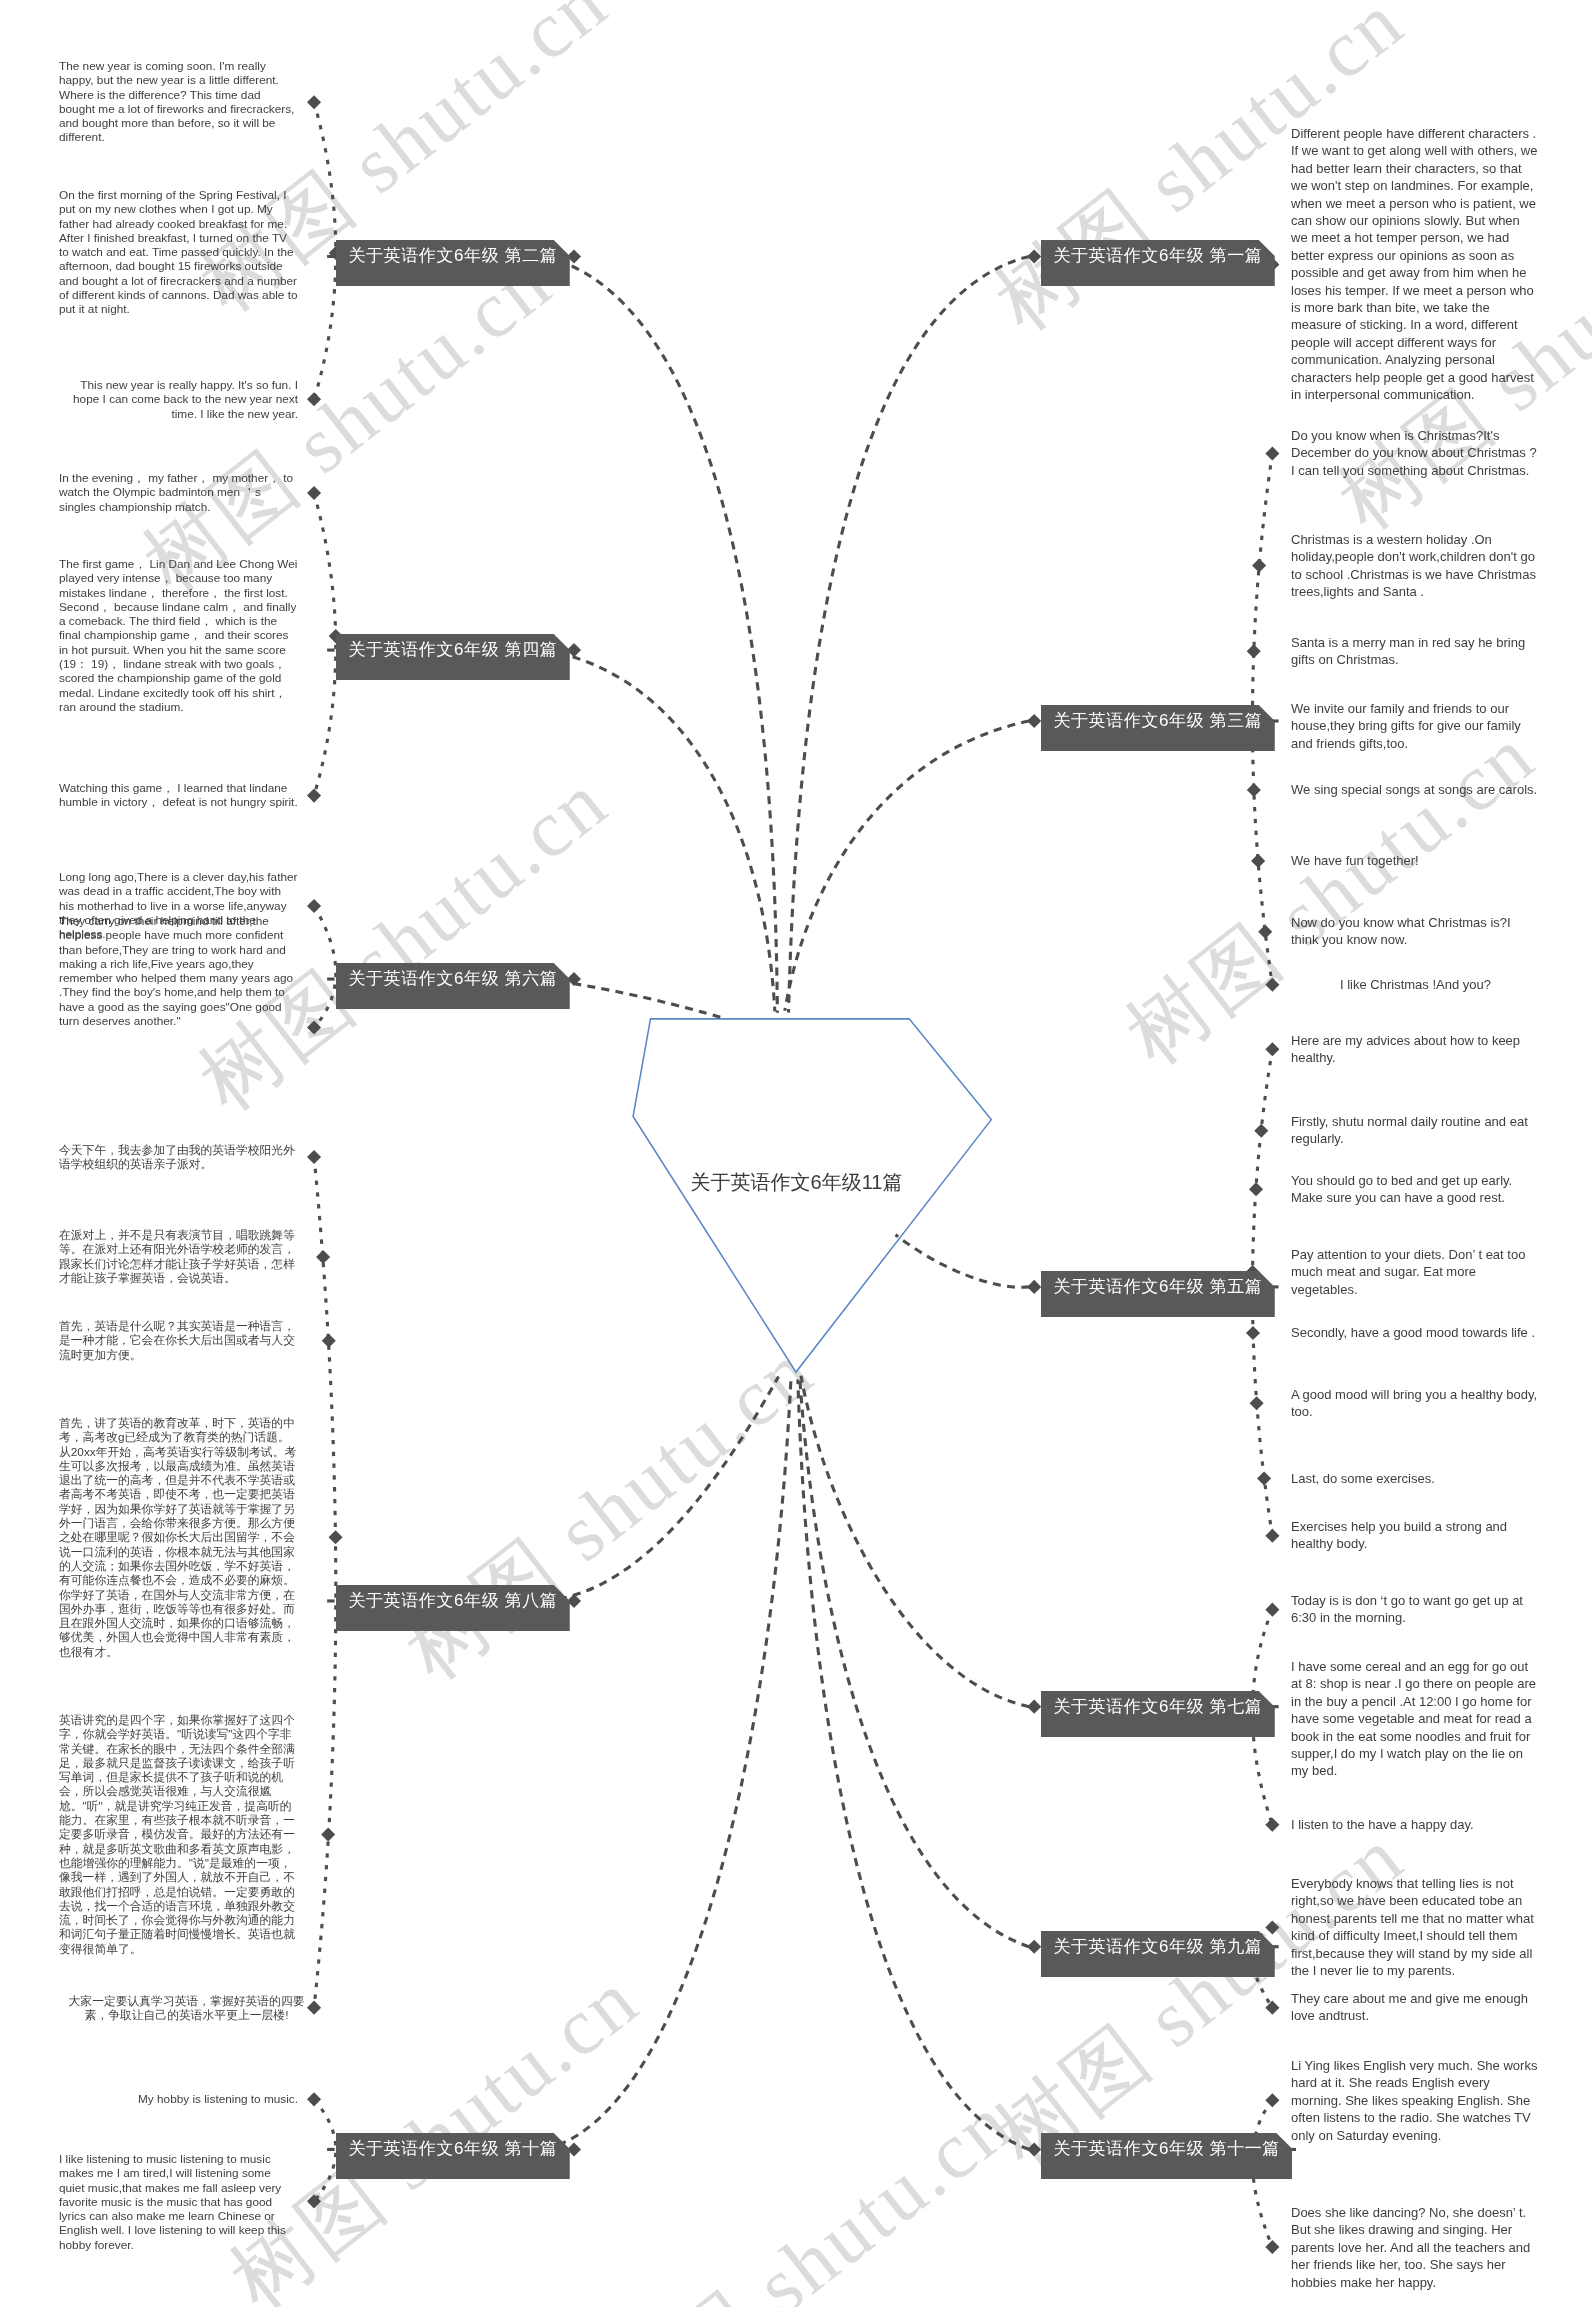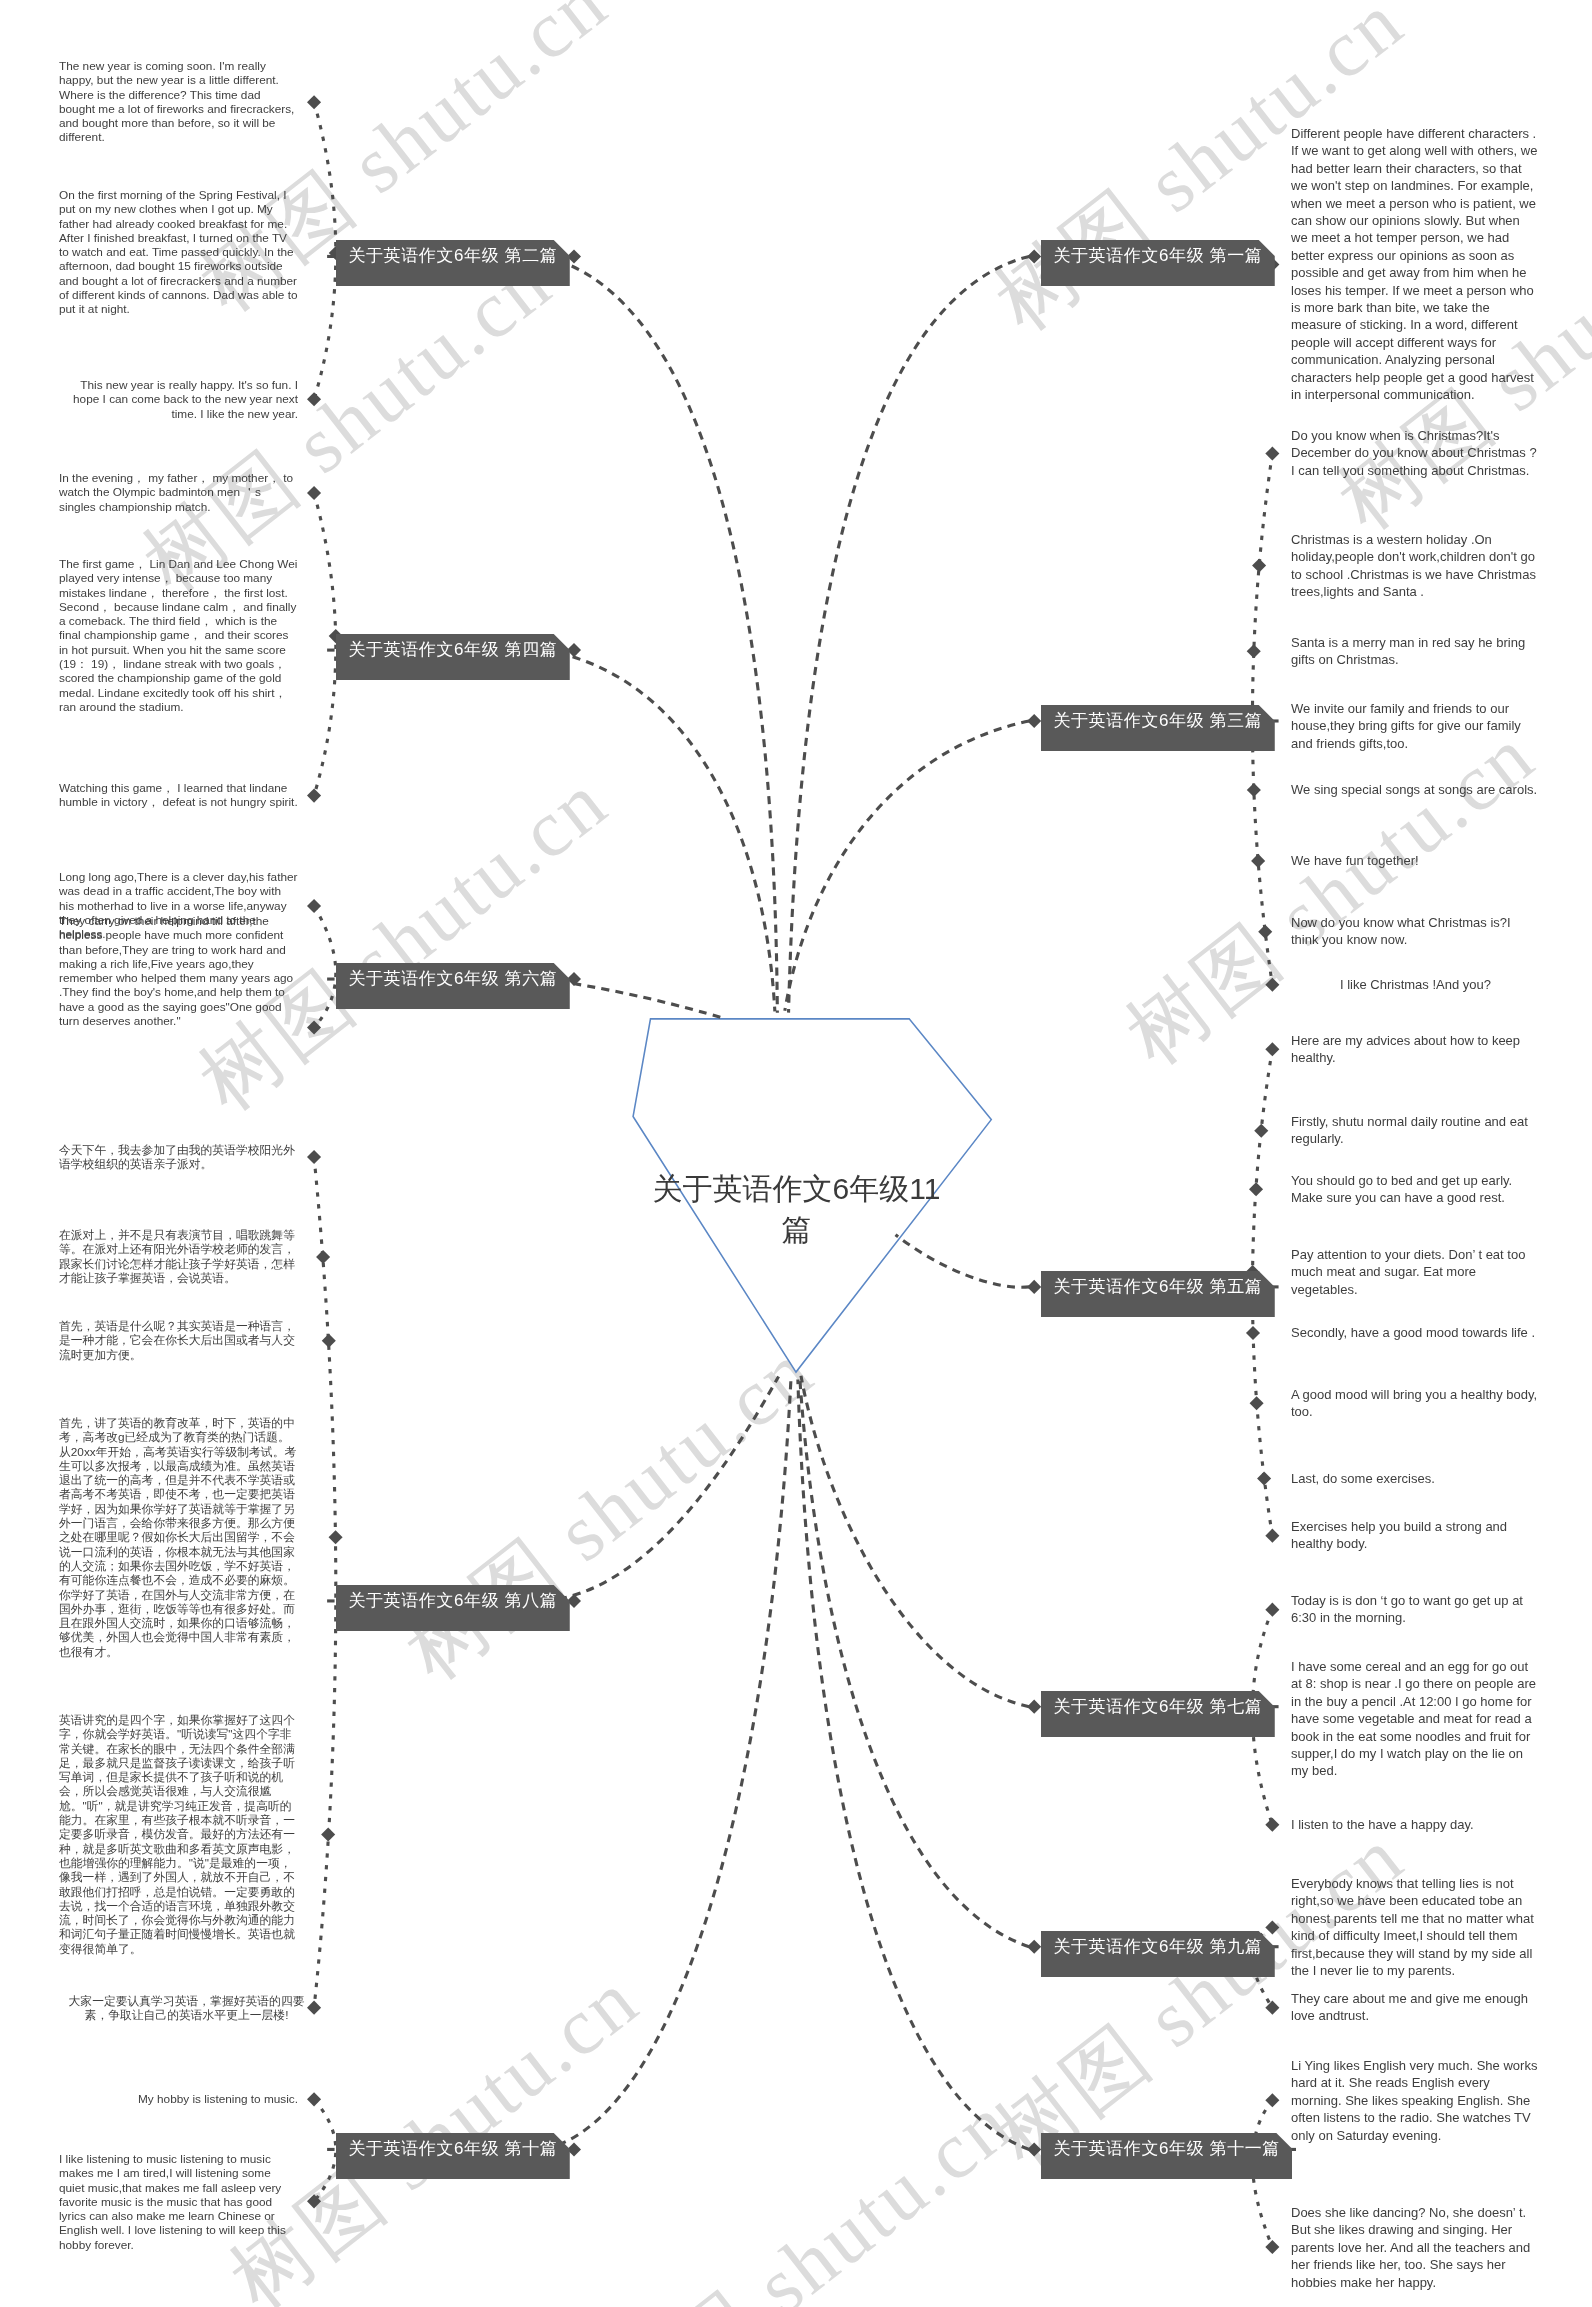--- a/index.html
+++ b/index.html
@@ -11,21 +11,21 @@
              font-size:81px;color:#dcdcdc;white-space:nowrap;letter-spacing:3.1px;
              transform:translate(-50%,-50%) rotate(-38deg);}
   .block{position:absolute;z-index:3;color:#3e3e3e;}
   .block.left{width:239px;font-size:11.8px;line-height:14.3px;}
   .block.right{width:249px;font-size:13px;line-height:17.4px;}
   .branch-label{position:absolute;z-index:3;background:#595959;color:#ffffff;
                 height:46px;line-height:32px;padding:0 12.4px;font-size:17px;
                 letter-spacing:0.6px;white-space:nowrap;
                 clip-path:polygon(0 0, calc(100% - 16px) 0, 100% 16px, 100% 100%, 0 100%);}
   #central-title{position:absolute;z-index:4;left:647px;top:1169px;width:299px;
-                 text-align:center;font-size:30px;color:#3a3a3a;}
+                 text-align:center;font-size:20px;color:#3a3a3a;}
   .bracket{fill:none;stroke:#4d4d4d;stroke-width:5;stroke-dasharray:7 12;}
   .center-curve{fill:none;stroke:#4d4d4d;stroke-width:5;stroke-dasharray:13 10;}
   .link-dash{fill:none;stroke:#4d4d4d;stroke-width:5;stroke-dasharray:12 11;}
   .diamond{fill:#4d4d4d;}
   .gem{fill:#ffffff;stroke:#5b87c5;stroke-width:2.5;}
 </style>
 </head>
 <body>
 
 <div id="canvas">

